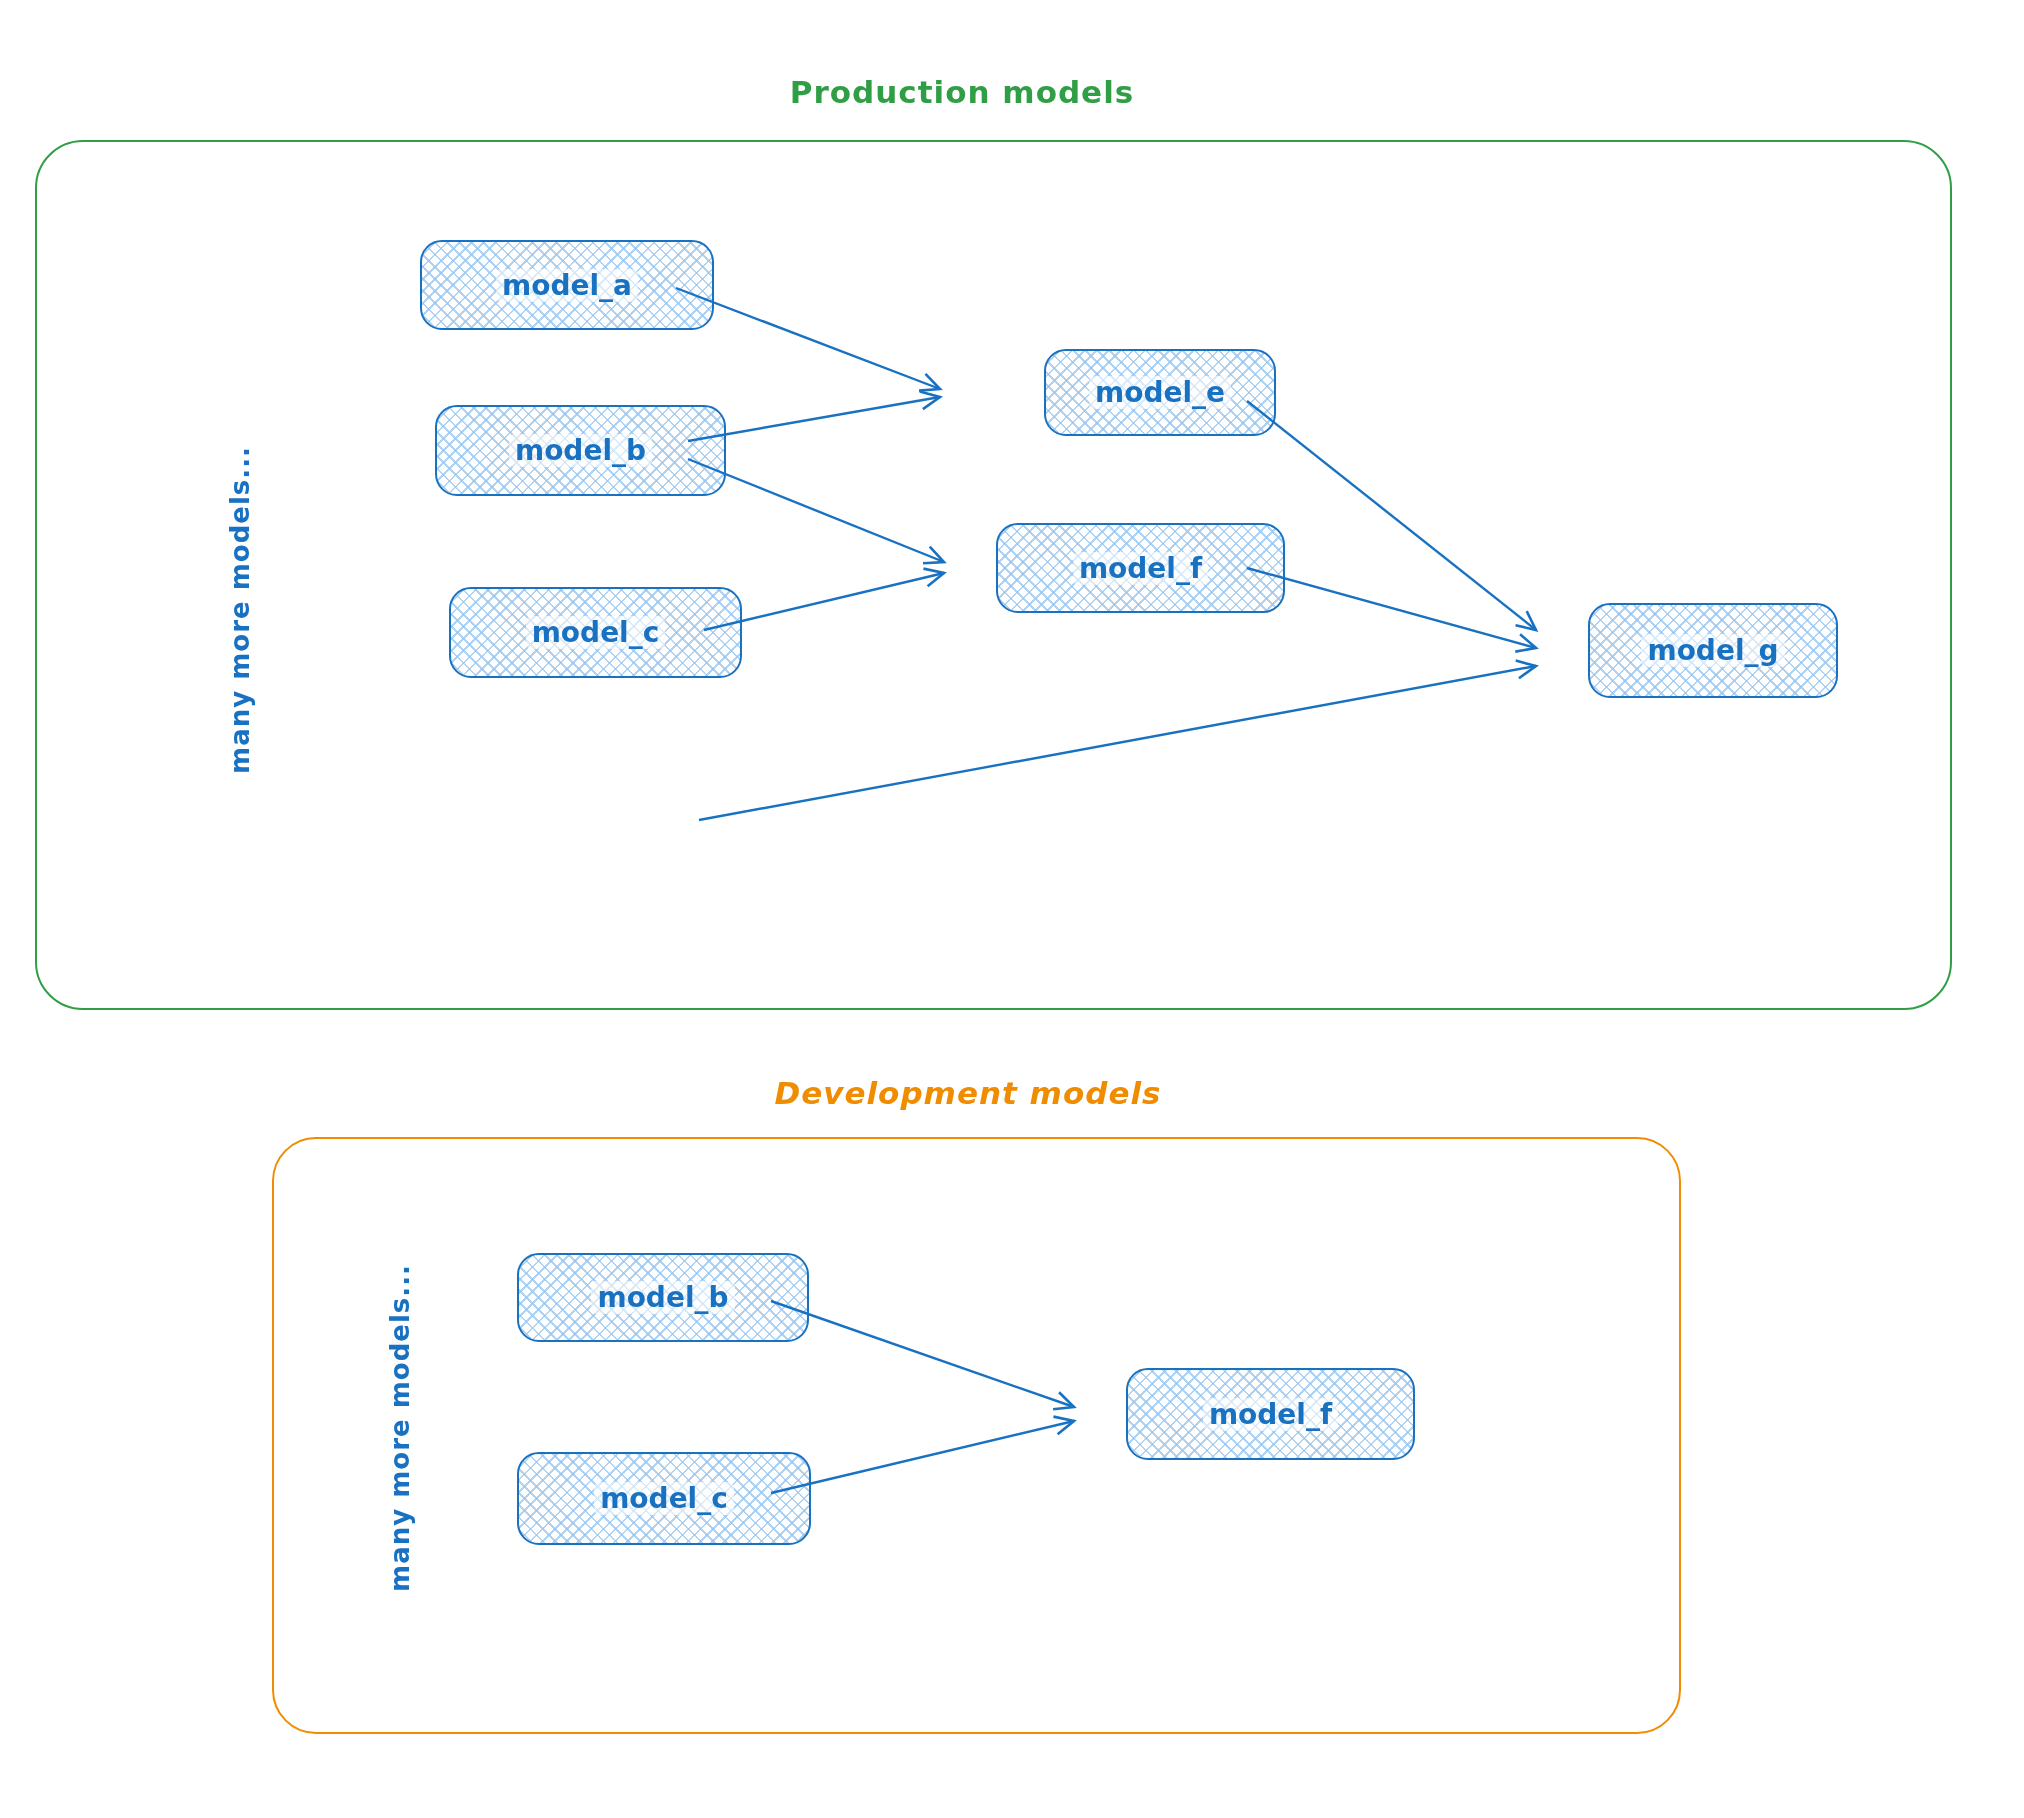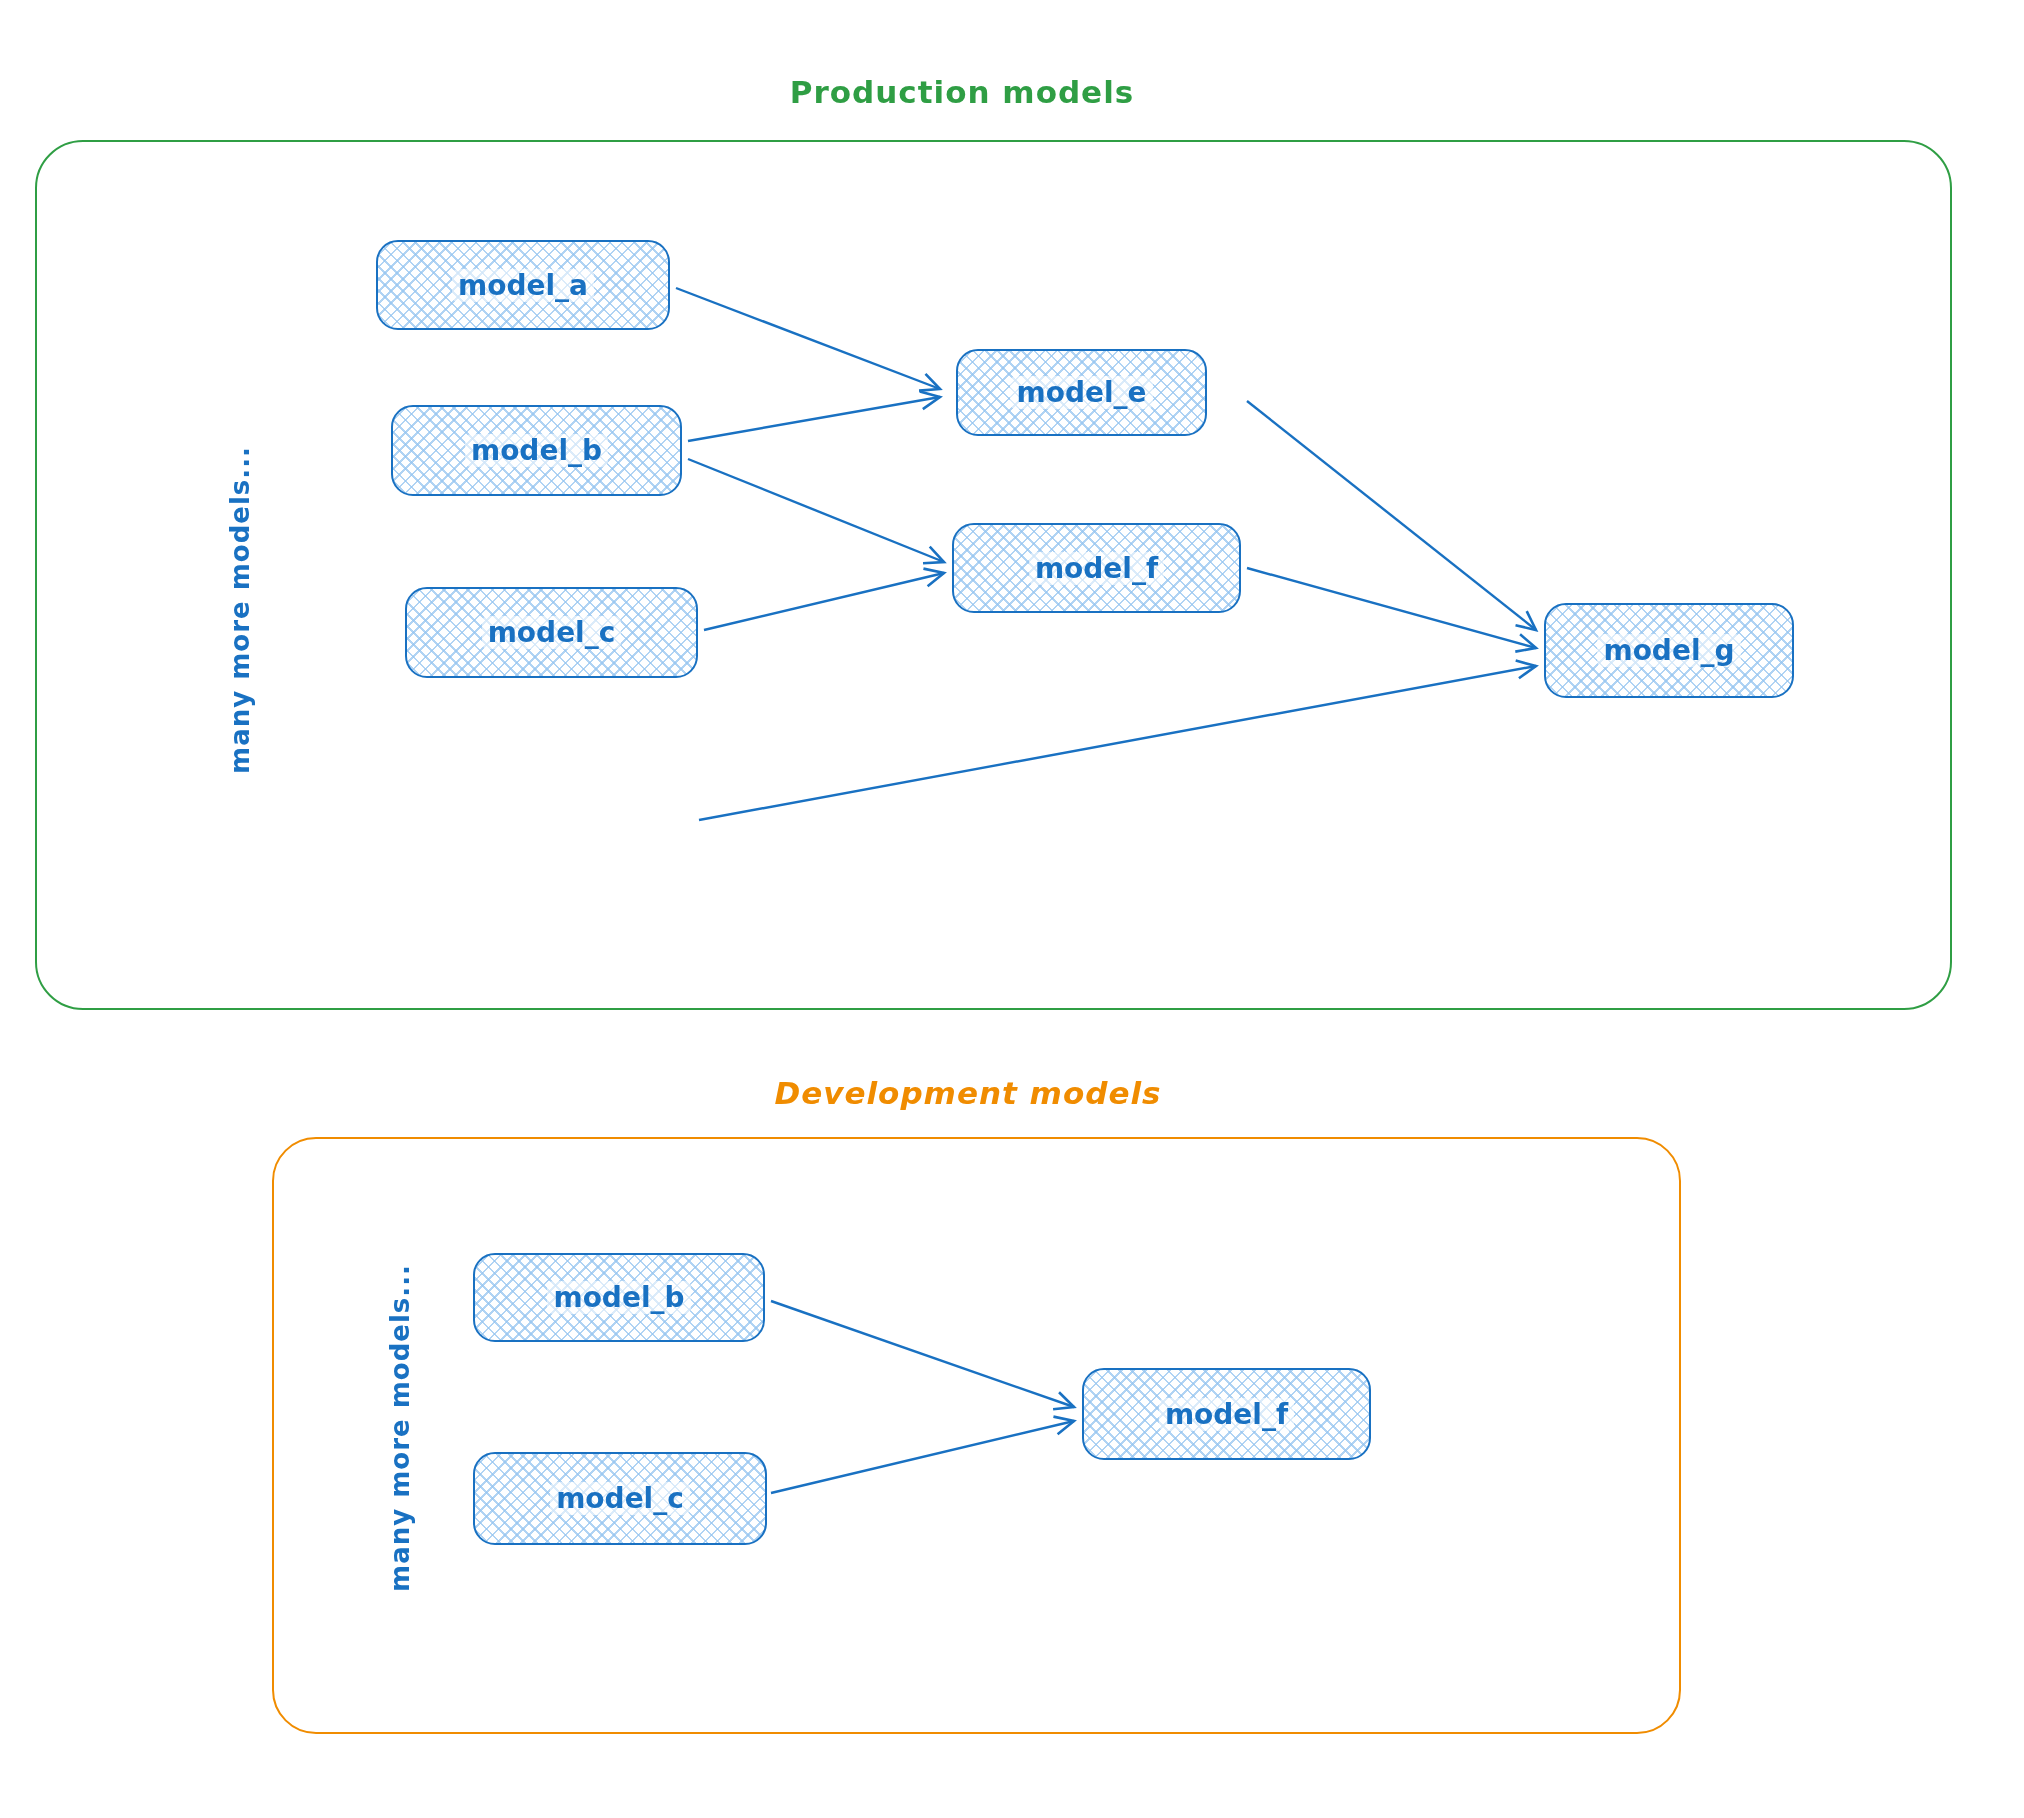--- a/index.html
+++ b/index.html
@@ -50,21 +50,21 @@
 
   .node{
     position:absolute;
     box-sizing:border-box;
     border:2.6px solid #1971c2;
     border-radius:22px;
     background:
       repeating-linear-gradient(45deg, rgba(150,197,240,.75) 0px, rgba(150,197,240,.75) 1.8px, transparent 1.8px, transparent 8.6px),
       repeating-linear-gradient(135deg, rgba(150,197,240,.75) 0px, rgba(150,197,240,.75) 1.8px, transparent 1.8px, transparent 8.6px),
       #ffffff;
-    display:flex;align-items:center;justify-content:center;
+    display:flex;align-items:center;justify-content:center;margin-left:44px;
   }
   .node span{
     color:#1971c2;
     font-size:28px;
     font-weight:bold;
     background:rgba(255,255,255,0.55);
     padding:0 6px;
     border-radius:6px;
     white-space:nowrap;
   }
@@ -83,21 +83,21 @@
 
   <div class="node" style="left:376px;top:240px;width:294px;height:90px">
     <span>model_a</span>
   </div>
   <div class="node" style="left:391px;top:405px;width:291px;height:91px">
     <span>model_b</span>
   </div>
   <div class="node" style="left:405px;top:587px;width:293px;height:91px">
     <span>model_c</span>
   </div>
-  <div class="node" style="left:956px;top:349px;width:251px;height:87px">
+  <div class="node" style="left:1000px;top:349px;width:232px;height:87px">
     <span>model_e</span>
   </div>
   <div class="node" style="left:952px;top:523px;width:289px;height:90px">
     <span>model_f</span>
   </div>
   <div class="node" style="left:1544px;top:603px;width:250px;height:95px">
     <span>model_g</span>
   </div>
 
   <div class="group-title dev-title">Development models</div>

